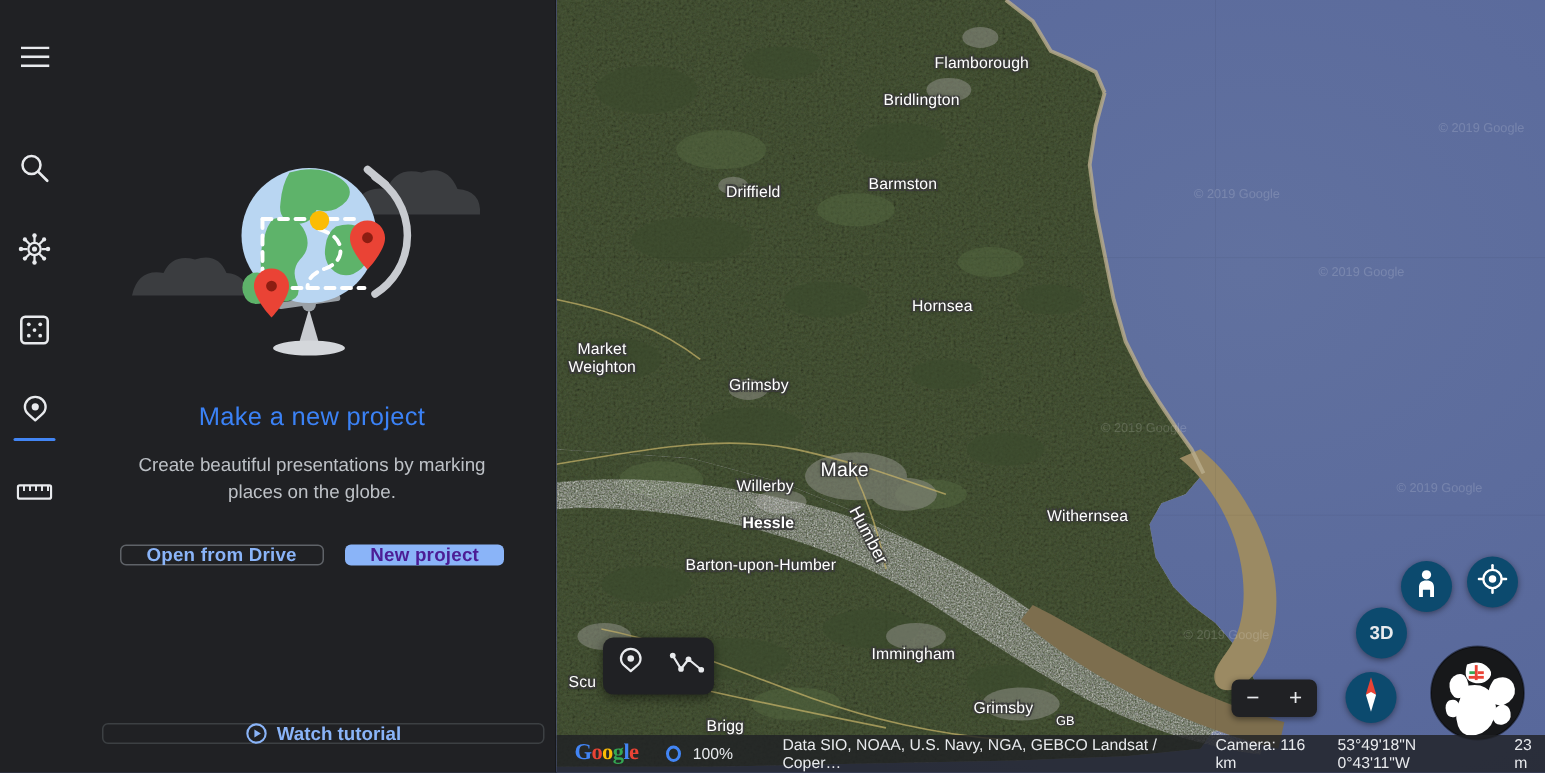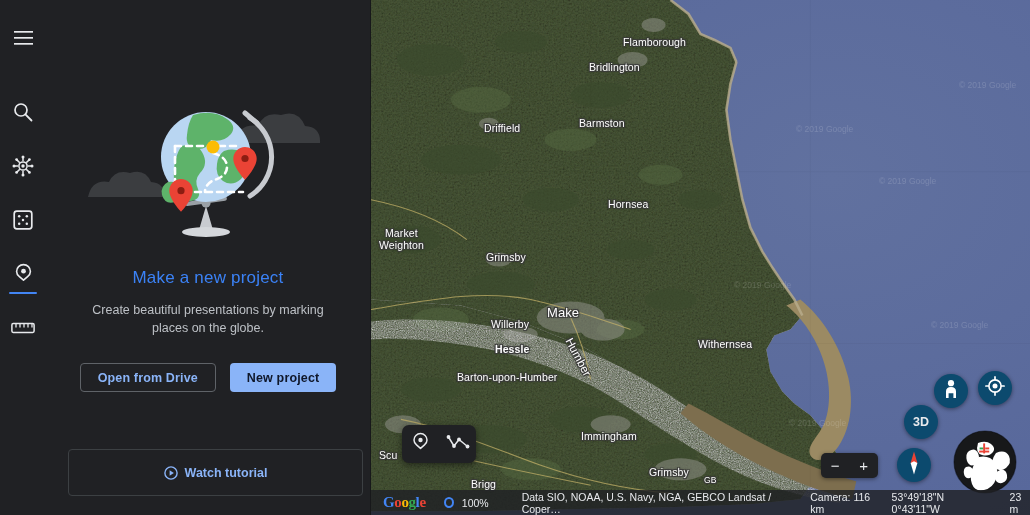--- a/index.html
+++ b/index.html
@@ -69,45 +69,45 @@
     font-size: 12.5px;
     line-height: 18px;
     color: #bdc1c6;
   }
   .panel-buttons {
     margin-top: 26px;
     display: flex; gap: 14px;
     align-items: center;
   }
   .btn {
-    height: 29px;
+    height: 14px;
     border-radius: 4px;
     font-size: 12.5px;
     font-weight: bold;
     display: flex; align-items: center; justify-content: center;
     cursor: pointer;
     letter-spacing: .15px;
     white-space: nowrap;
   }
   .btn-outline {
     border: 1px solid #5f6368;
     color: #8ab4f8;
     background: transparent;
     padding: 0 17px;
   }
   .btn-filled {
     background: #8ab4f8;
-    color: #0f172a;
+    color: #4c1d95;
     border: none;
     padding: 0 17px;
   }
   .btn-tutorial {
     position: absolute;
     left: 22px; bottom: 19px;
-    width: 295px; height: 47px;
+    width: 295px; height: 14px;
     border: 1px solid #3c4043;
     border-radius: 4px;
     color: #8ab4f8;
     font-size: 12.5px;
     font-weight: bold;
     display: flex; align-items: center; justify-content: center;
     gap: 7px;
     cursor: pointer;
   }
   .btn-tutorial svg { display:block; }

